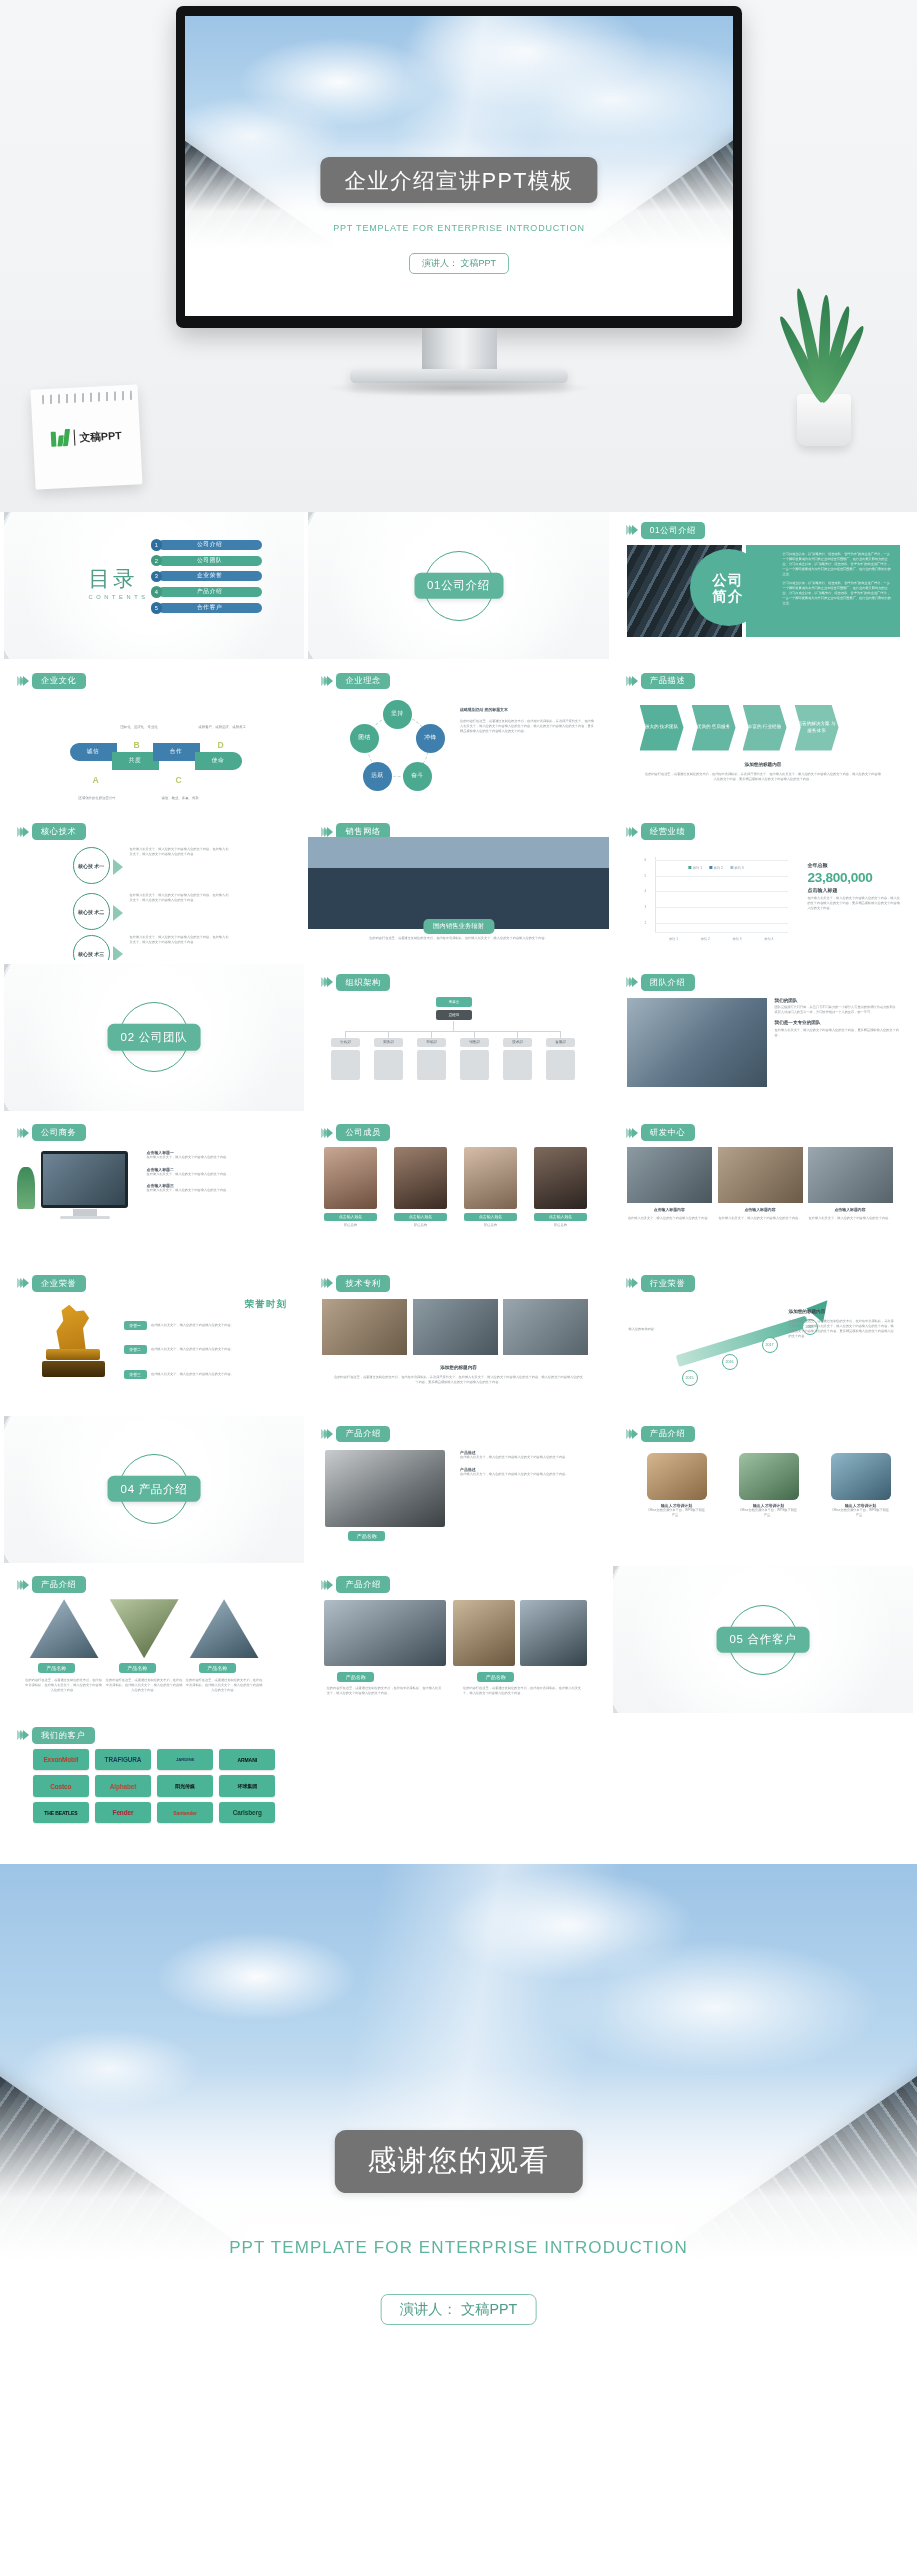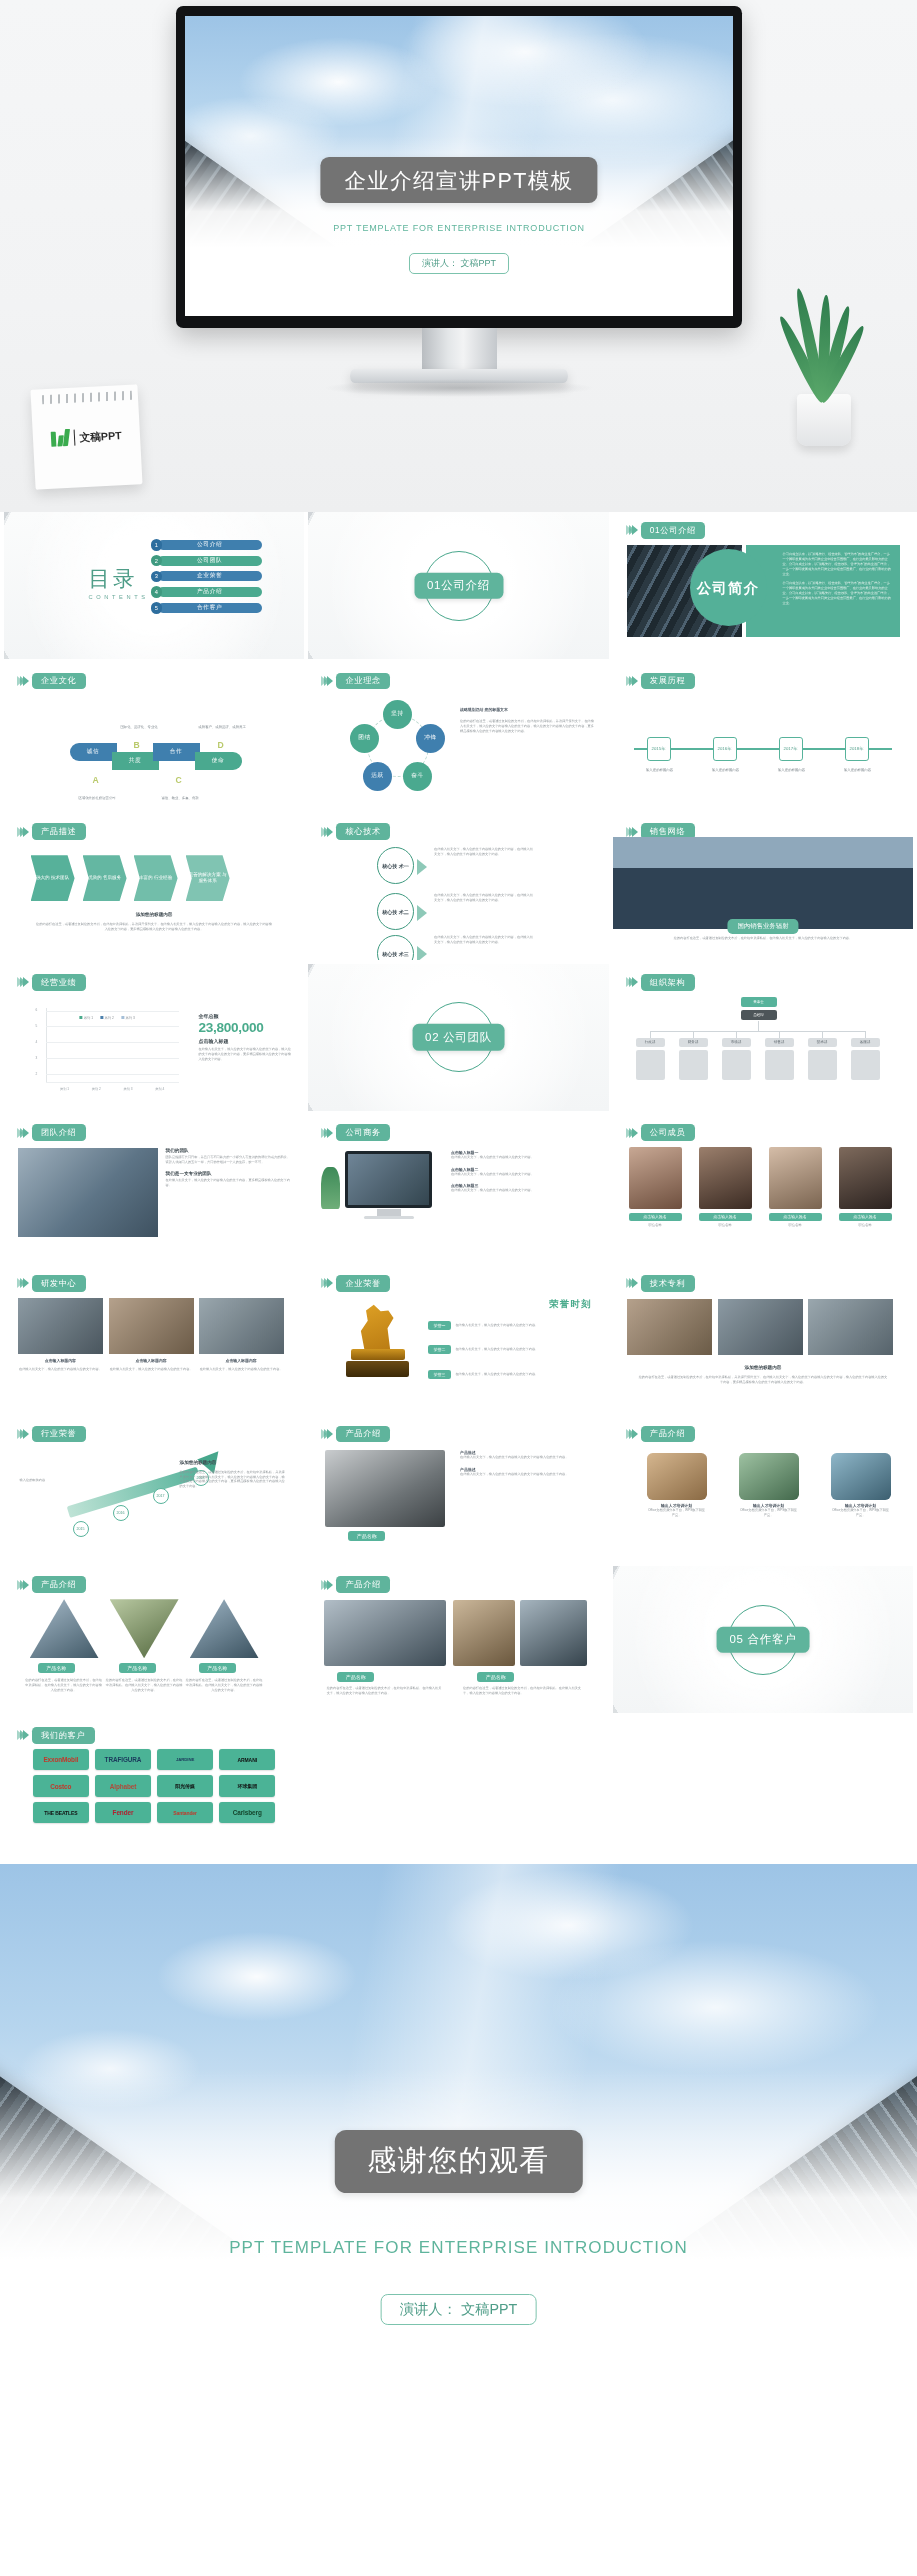--- a/index.html
+++ b/index.html
@@ -213,21 +213,21 @@
   .c-blue { background:#3f7fae } .c-green { background:#4aa98f }
   .n-blue { background:#2e6e9e } .n-green { background:#3f9a80 }
 
   
   .cp-photo {
     position:absolute; left:14.3px; top:33px; width:115px; height:92px;
     background: repeating-linear-gradient(118deg,#2b3942 0 6.4px,#4d6170 6.4px 9.3px,#1e2930 9.3px 16px);
   }
   .cp-circle {
     position:absolute; left:77px; top:37px; width:77px; height:77px; border-radius:50%;
-    background:#54b098; display:flex; align-items:center; justify-content:center;
+    background:#54b098; display:flex; flex-direction:column; align-items:center; justify-content:center;
     color:#fff; font-size:14.3px; line-height:1.12; letter-spacing:1.4px; font-weight:600;
   }
   .cp-text {
     position:absolute; left:133px; top:33px; right:13px; height:92px; background:#54b098;
     padding:7.2px 8.6px 7.2px 37px;
   }
 
   
   .wave-wrap { position:absolute; left:66px; top:80px; width:172px; height:29px; }
   .wave-seg {
@@ -562,40 +562,20 @@
         <div class="penta-node c-green" style="left:33px; top:0">坚持</div>
         <div class="penta-node c-blue" style="left:66px; top:24px">冲锋</div>
         <div class="penta-node c-green" style="left:53px; top:62px">奋斗</div>
         <div class="penta-node c-blue" style="left:13px; top:62px">活跃</div>
         <div class="penta-node c-green" style="left:0;    top:24px">团结</div>
       </div>
       <div class="tiny-t" style="position:absolute; left:152px; top:44px; width:136px">战略规划总结 您的标题文本</div>
       <div class="micro" style="position:absolute; left:152px; top:56px; width:136px">您的内容打在这里，或者通过复制您的文本后，在此框中选择粘贴，并选择只保留文字。在此输入相关文字，输入您的文字内容输入您的文字内容，输入您的文字内容输入您的文字内容，更多精品模板输入您的文字内容输入您的文字内容。</div>
     </div>
 
-    <div class="thumb">
-      <div class="thumb-plain"></div>
-      <div class="slide-head">
-        <div class="chev">
-            <i></i>
-            <i></i>
-            <i></i>
-          </div>
-        <div class="head-pill">发展历程</div>
-      </div>
-      <div class="tl-line"></div>
-      <div class="tl-node" style="left:34px">2015年</div>
-      <div class="tl-node" style="left:100px">2016年</div>
-      <div class="tl-node" style="left:166px">2017年</div>
-      <div class="tl-node" style="left:232px">2018年</div>
-      <div class="tl-cap" style="left:26px;  top:105px">输入您的标题内容</div>
-      <div class="tl-cap" style="left:92px; top:105px">输入您的标题内容</div>
-      <div class="tl-cap" style="left:158px; top:105px">输入您的标题内容</div>
-      <div class="tl-cap" style="left:224px; top:105px">输入您的标题内容</div>
-    </div>
 
     <div class="thumb">
       <div class="thumb-plain"></div>
       <div class="slide-head">
         <div class="chev">
             <i></i>
             <i></i>
             <i></i>
           </div>
         <div class="head-pill">产品描述</div>
@@ -927,20 +907,27 @@
       </div>
       <div class="arrow-node" style="left:69px;  top:105px">2015</div>
       <div class="arrow-node" style="left:109px; top:89px">2016</div>
       <div class="arrow-node" style="left:149px; top:72px">2017</div>
       <div class="arrow-node" style="left:189px; top:54px">2018</div>
       <div class="micro" style="position:absolute; left:16px; top:62px; width:49px">输入您的标题内容</div>
       <div class="mini-t" style="position:absolute; left:176px; top:44px">添加您的标题内容</div>
       <div class="micro" style="position:absolute; left:176px; top:54px; width:107px">您的内容打在这里，或者通过复制您的文本后，在此框中选择粘贴，并选择只保留文字。在此输入相关文字，输入您的文字内容输入您的文字内容，输入您的文字内容输入您的文字内容，更多精品模板输入您的文字内容输入您的文字内容。</div>
     </div>
 
+    <div class="thumb">
+      <div class="thumb-bg"></div>
+      <div class="divider-ring"></div>
+      <div class="divider-badge">
+        <div class="divider-pill">04 产品介绍</div>
+      </div>
+    </div>
 
     <div class="thumb">
       <div class="thumb-plain"></div>
       <div class="slide-head">
         <div class="chev">
             <i></i>
             <i></i>
             <i></i>
           </div>
         <div class="head-pill">产品介绍</div>

